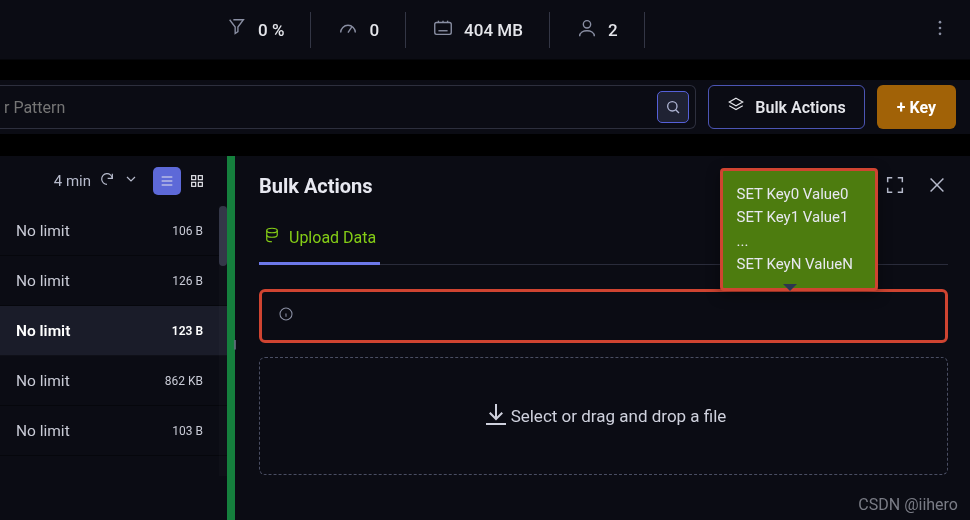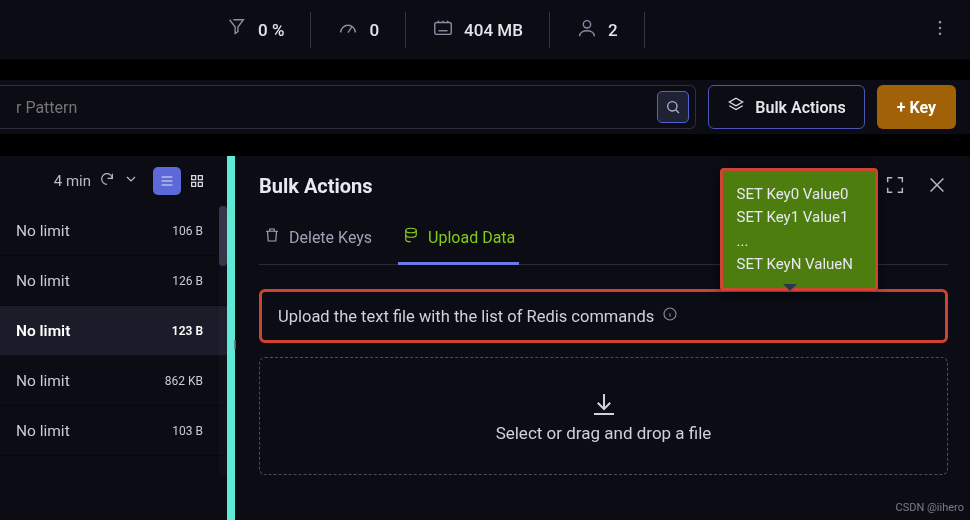--- a/index.html
+++ b/index.html
@@ -12,36 +12,36 @@
 .stat svg { width: 22px; height: 22px; stroke: #8a8fa3; fill: none; stroke-width: 1.5; }
 .stat span { font-size: 17px; color: #e5e6eb; font-weight: 500; }
 .dots { margin-left: auto; padding: 0 20px; cursor: pointer; }
 .dots svg { width: 20px; height: 20px; fill: #8a8fa3; }
 
 
 .gap1 { height: 20px; background: #000; }
 
 
 .toolbar { display: flex; align-items: center; height: 54px; gap: 12px; padding-right: 14px; background: #0b0c14; }
-.searchbox { flex: 1; display: flex; align-items: center; border: 1px solid #2d2f3d; border-radius: 6px; border-top-left-radius: 0; border-bottom-left-radius: 0; border-left: none; height: 44px; padding: 0 6px 0 16px; }
+.searchbox { flex: 1; display: flex; align-items: center; border: 1px solid #2d2f3d; border-radius: 6px; border-top-left-radius: 0; border-bottom-left-radius: 0; border-left: none; height: 44px; padding: 0 6px 0 4px; }
 .searchbox input { flex: 1; background: transparent; border: none; outline: none; color: #8a8fa3; font-size: 16px; }
 .searchbtn { width: 32px; height: 32px; border-radius: 5px; background: #1f2233; border: 1px solid #5560d8; display: flex; align-items: center; justify-content: center; cursor: pointer; }
 .searchbtn svg { width: 16px; height: 16px; stroke: #aeb4d3; fill: none; stroke-width: 2; }
 .bulkbtn { display: flex; align-items: center; gap: 10px; height: 44px; padding: 0 18px; border: 1px solid #4c55b4; border-radius: 6px; cursor: pointer; font-size: 16px; font-weight: 600; color: #e5e6eb; }
 .bulkbtn svg { width: 18px; height: 18px; stroke: #e5e6eb; fill: none; stroke-width: 1.5; }
 .keybtn { height: 44px; padding: 0 20px; background: #a16207; border-radius: 6px; display: flex; align-items: center; font-size: 16px; font-weight: 700; color: #fff; cursor: pointer; }
 
 
 .gap2 { height: 22px; background: #000; }
 
 
 .workspace { display: flex; height: 364px; }
 
 
-.sidebar { width: 235px; border-right: 8px solid #5eead4; position: relative; }
+.sidebar { width: 235px; border-right: 8px solid #15803d; position: relative; }
 .sidehead { display: flex; align-items: center; justify-content: flex-end; gap: 8px; height: 50px; padding-right: 16px; }
 .refresh { display: flex; align-items: center; gap: 8px; color: #b7bbcc; font-size: 15px; cursor: pointer; }
 .refresh svg { width: 16px; height: 16px; stroke: #b7bbcc; fill: none; stroke-width: 1.8; }
 .viewtoggle { display: flex; gap: 2px; margin-left: 6px; }
 .vt { width: 28px; height: 28px; display: flex; align-items: center; justify-content: center; border-radius: 5px; cursor: pointer; }
 .vt.active { background: #5d69d8; }
 .vt svg { width: 16px; height: 16px; stroke: #e5e6eb; fill: none; stroke-width: 1.8; }
 .kl { list-style: none; overflow: hidden; }
 .kl li { display: flex; justify-content: space-between; align-items: center; height: 50px; padding: 0 24px 0 16px; font-size: 15.5px; color: #c9cbd6; border-bottom: 1px solid rgba(0,0,0,.4); cursor: pointer; }
 .kl li.sel { background: #1a1c29; color: #fff; font-weight: 600; }
@@ -58,27 +58,27 @@
 .mhicons .ic { width: 22px; height: 22px; stroke: #b7bbcc; fill: none; stroke-width: 1.6; cursor: pointer; }
 
 .tabs { display: flex; gap: 22px; border-bottom: 1px solid #2a2c3b; margin-top: 18px; }
 .tab { display: flex; align-items: center; gap: 8px; padding: 10px 4px 14px; color: #9ea2b6; font-size: 16px; cursor: pointer; border-bottom: 3px solid transparent; margin-bottom: -1px; }
 .tab.active { color: #84cc16; border-bottom-color: #6d79ea; }
 .tab svg { width: 18px; height: 18px; stroke: currentColor; fill: none; stroke-width: 1.6; }
 
 .uploadlabel { margin-top: 24px; padding: 14px 16px; border: 3px solid #cf4431; border-radius: 6px; display: flex; align-items: center; gap: 8px; color: #cfd1dd; font-size: 16.5px; }
 .uploadlabel svg { width: 16px; height: 16px; stroke: #8a8fa3; fill: none; stroke-width: 1.6; }
 
-.dropzone { margin-top: 14px; border: 1.5px dashed #4a4e63; border-radius: 6px; height: 118px; display: flex; flex-direction: column; align-items: center; justify-content: center; color: #cfd1dd; font-size: 17px; cursor: pointer; }
+.dropzone { margin-top: 14px; border: 1.5px dashed #4a4e63; border-radius: 6px; height: 118px; display: flex; flex-direction: row; align-items: center; justify-content: center; color: #cfd1dd; font-size: 17px; cursor: pointer; }
 .dropzone svg { width: 30px; height: 30px; stroke: #cfd1dd; fill: none; stroke-width: 1.6; }
 
 .tooltip { position: absolute; top: 12px; right: 92px; background: #4d7c0f; padding: 12px 22px 12px 14px; border-radius: 4px; font-size: 15px; line-height: 1.55; color: #e7e8f0; border: 3px solid #cf4431; box-shadow: 0 4px 14px rgba(0,0,0,.4); white-space: pre; }
 .tooltip::after { content: ""; position: absolute; bottom: -10px; left: 60px; border: 7px solid transparent; border-top-color: #2d3650; }
 
-.watermark { position: absolute; bottom: 6px; right: 6px; color: #8d8f99; font-size: 11px; opacity: .85; }
+.watermark { position: absolute; bottom: 6px; right: 12px; color: #8d8f99; font-size: 16px; opacity: .85; }
 </style>
 </head>
 <body>
 
 <div class="statusbar">
   <div class="stat">
     <span><svg viewBox="0 0 24 24">
           <path d="M8 3h11l-6 8v5l-3 2v-7L4 3"></path>
         </svg></span>
     <span>0 %</span>
@@ -210,38 +210,31 @@
           </svg>
       </div>
     </div>
 
     <div class="tooltip">SET Key0 Value0
 SET Key1 Value1
 ...
 SET KeyN ValueN</div>
 
     <div class="tabs">
-      <div class="tab">
-        <span><svg viewBox="0 0 24 24">
-              <path d="M4 7h16M9 7V4h6v3M6 7l1 13h10l1-13"></path>
-            </svg></span>
-        <span>Delete Keys</span>
-      </div>
       <div class="tab active">
         <span><svg viewBox="0 0 24 24">
               <ellipse cx="12" cy="6" rx="7" ry="3"></ellipse>
               <path d="M5 6v6c0 1.7 3.1 3 7 3s7-1.3 7-3V6"></path>
               <path d="M5 12v6c0 1.7 3.1 3 7 3"></path>
             </svg></span>
         <span>Upload Data</span>
       </div>
     </div>
 
     <div class="uploadlabel">
-      <span>Upload the text file with the list of Redis commands</span>
       <span><svg viewBox="0 0 24 24">
             <circle cx="12" cy="12" r="9"></circle>
             <path d="M12 8h.01M11 12h1v4"></path>
           </svg></span>
     </div>
 
     <div class="dropzone">
       <span><svg viewBox="0 0 24 24">
             <path d="M12 4v11"></path>
             <path d="M7 11l5 5 5-5"></path>

